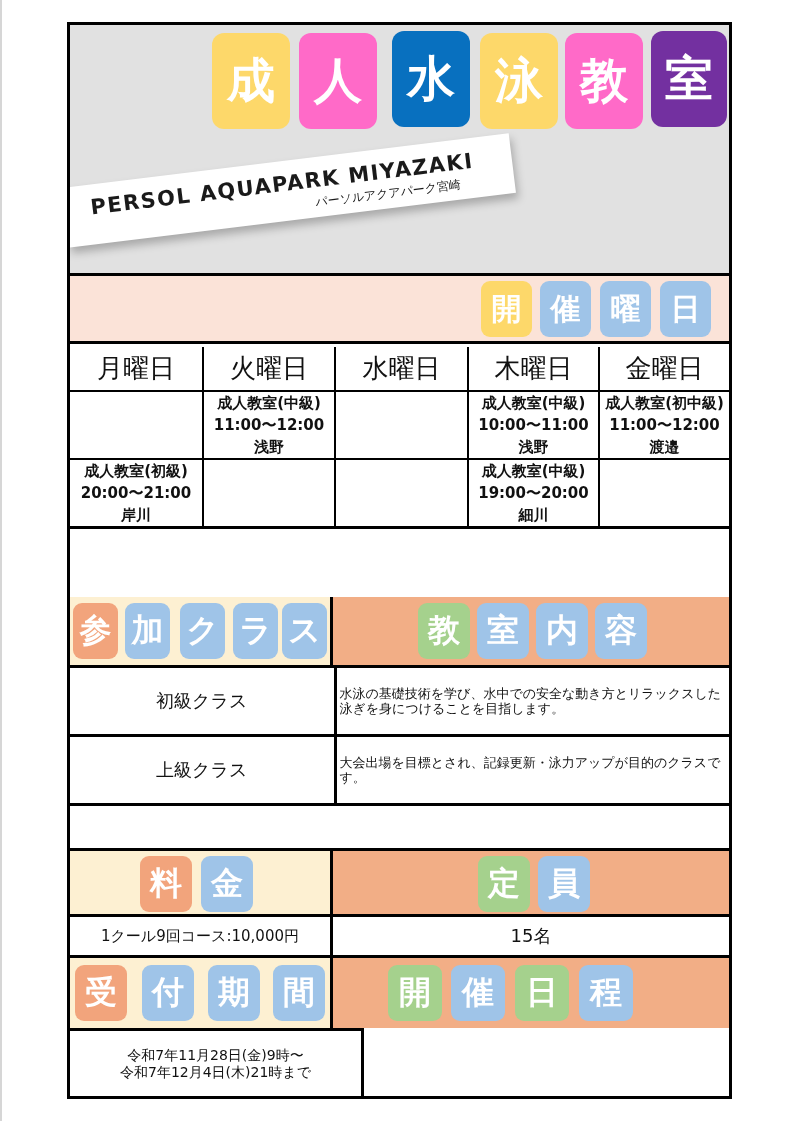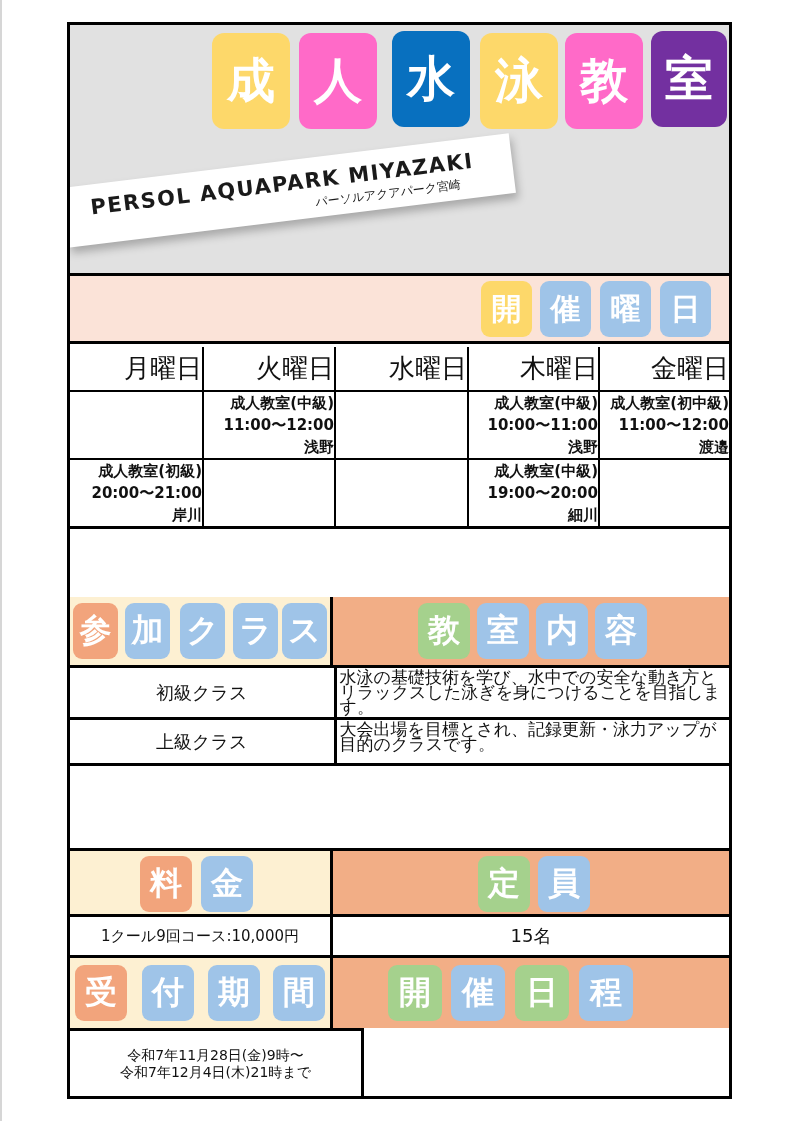--- a/index.html
+++ b/index.html
@@ -16,21 +16,21 @@
   .logo-main { position: absolute; left: 26px; top: 11px; font-size: 21px; font-weight: bold; letter-spacing: 1.5px; color: #1a1a1a; white-space: nowrap; }
   .logo-sub { position: absolute; left: 250px; top: 37px; font-size: 12px; color: #1a1a1a; white-space: nowrap; }
 
   
   .days-banner { position: absolute; left: 0; top: 251px; width: 659px; height: 68px; background: #fbe3d8; border-bottom: 3px solid #000; }
   .tile { position: absolute; border-radius: 9px; color: #fff; font-weight: bold; display: flex; align-items: center; justify-content: center; }
   .small-tile { width: 51px; height: 56px; font-size: 30px; top: 5px; }
 
   
   .sched { position: absolute; left: 0; top: 322px; width: 659px; border-collapse: collapse; table-layout: fixed; }
-  .sched td, .sched th { border: 2px solid #000; text-align: right; vertical-align: middle; }
+  .sched td, .sched th { border: 2px solid #000; text-align: center; vertical-align: middle; }
   .sched th { height: 44px; font-size: 26px; font-weight: normal; }
   .sched td { height: 67px; font-size: 15px; font-weight: bold; line-height: 22px; margin-left: 25px; }
   .sched tr:first-child th { border-top: none; }
   .sched th:first-child, .sched td:first-child { border-left: none; }
   .sched th:last-child, .sched td:last-child { border-right: none; }
   .sched tr:last-child td { border-bottom: 3px solid #000; }
 
   
   .sec-left { position: absolute; left: 0; background: #fdf0d2; border-right: 3px solid #000; }
   .sec-right { position: absolute; left: 263px; background: #f2ae86; }
@@ -39,21 +39,21 @@
 
   .orange { background: #f2a47c; }
   .blue { background: #9fc4e8; }
   .green { background: #a5d18d; }
   .yellow { background: #fdd86a; }
 
   
   .cls { position: absolute; left: 0; top: 640px; width: 659px; border-collapse: collapse; table-layout: fixed; }
   .cls td { border: 3px solid #000; height: 46px; }
   .cls td.name { width: 265px; text-align: center; font-size: 18px; border-left: none; margin-top: 12px; }
-  .cls td.desc { font-size: 17px; line-height: 15px; padding: 2px 3px; border-right: none; vertical-align: top; }
+  .cls td.desc { font-size: 13px; line-height: 15px; padding: 18px 3px; border-right: none; vertical-align: top; }
   .cls tr:first-child td { border-top: 3px solid #000; }
 
   .row-box { position: absolute; background: #fff; display: flex; align-items: center; justify-content: center; text-align: center; }
 </style>
 </head>
 <body>
 
 <div class="edge-line"></div>
 
 <div class="frame">

